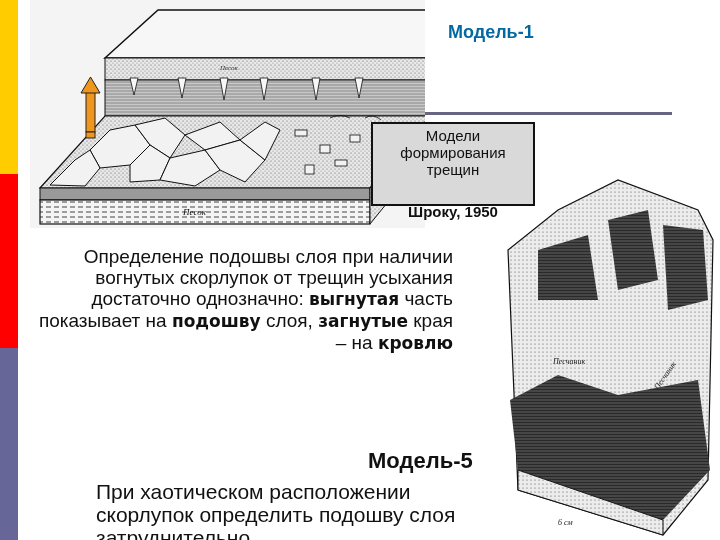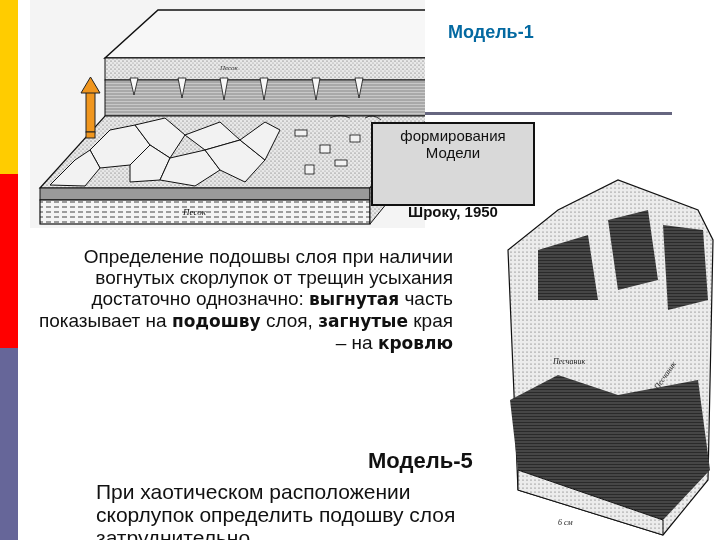--- a/index.html
+++ b/index.html
@@ -119,21 +119,22 @@
     <text x="55" y="214" font-size="8" font-style="italic" fill="#222" font-family="Liberation Serif, serif">Песчаник</text>
     <text x="160" y="240" font-size="8" font-style="italic" fill="#222" font-family="Liberation Serif, serif" transform="rotate(-55 160 240)">Песчаник</text>
     <text x="60" y="375" font-size="8" font-style="italic" fill="#222" font-family="Liberation Serif, serif">6 см</text>
   </svg>
 </div>
 
 <div class="title1">Модель-1</div>
 <div class="divider"></div>
 
 <div class="caption">
+  <div>Модели</div>
   <div>формирования</div>
-  <div>Модели</div>
+  <div>трещин</div>
 </div>
 <div class="caption-tail">Шроку, 1950</div>
 
 <div class="para1"><span>Определение подошвы слоя при наличии вогнутых скорлупок от трещин усыхания достаточно однозначно: </span><b>выгнутая</b><span> часть показывает на </span><b>подошву</b><span> слоя, </span><b>загнутые</b><span> края – на </span><b>кровлю</b></div>
 
 <div class="title2">Модель-5</div>
 <div class="para2">При хаотическом расположении скорлупок определить подошву слоя затруднительно</div>
 
 </body></html>

